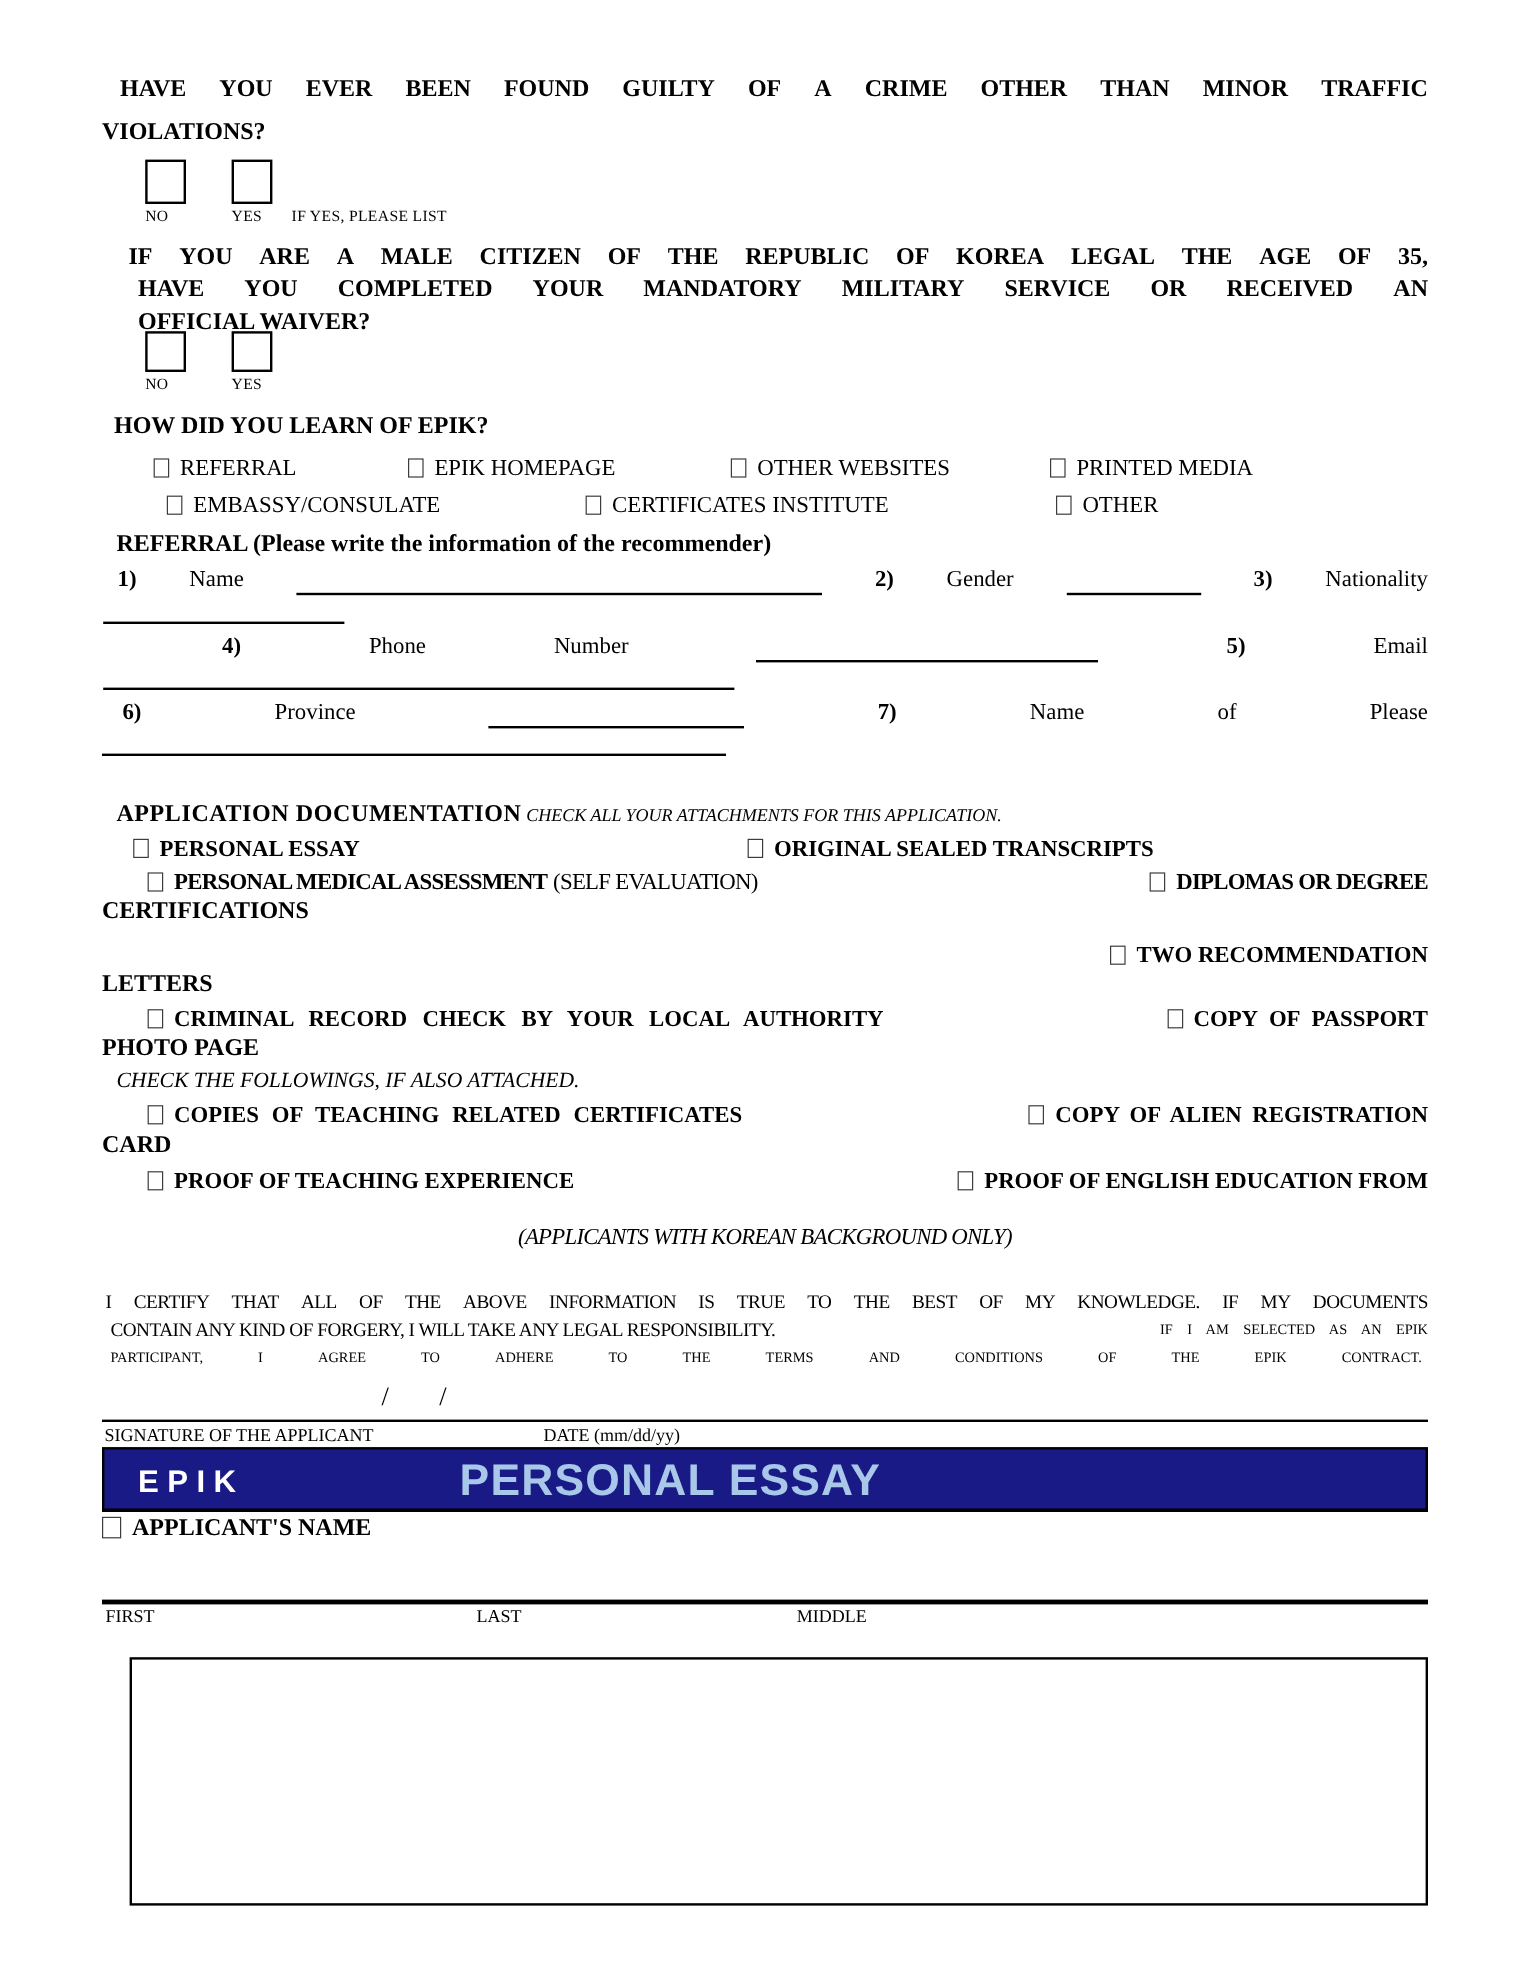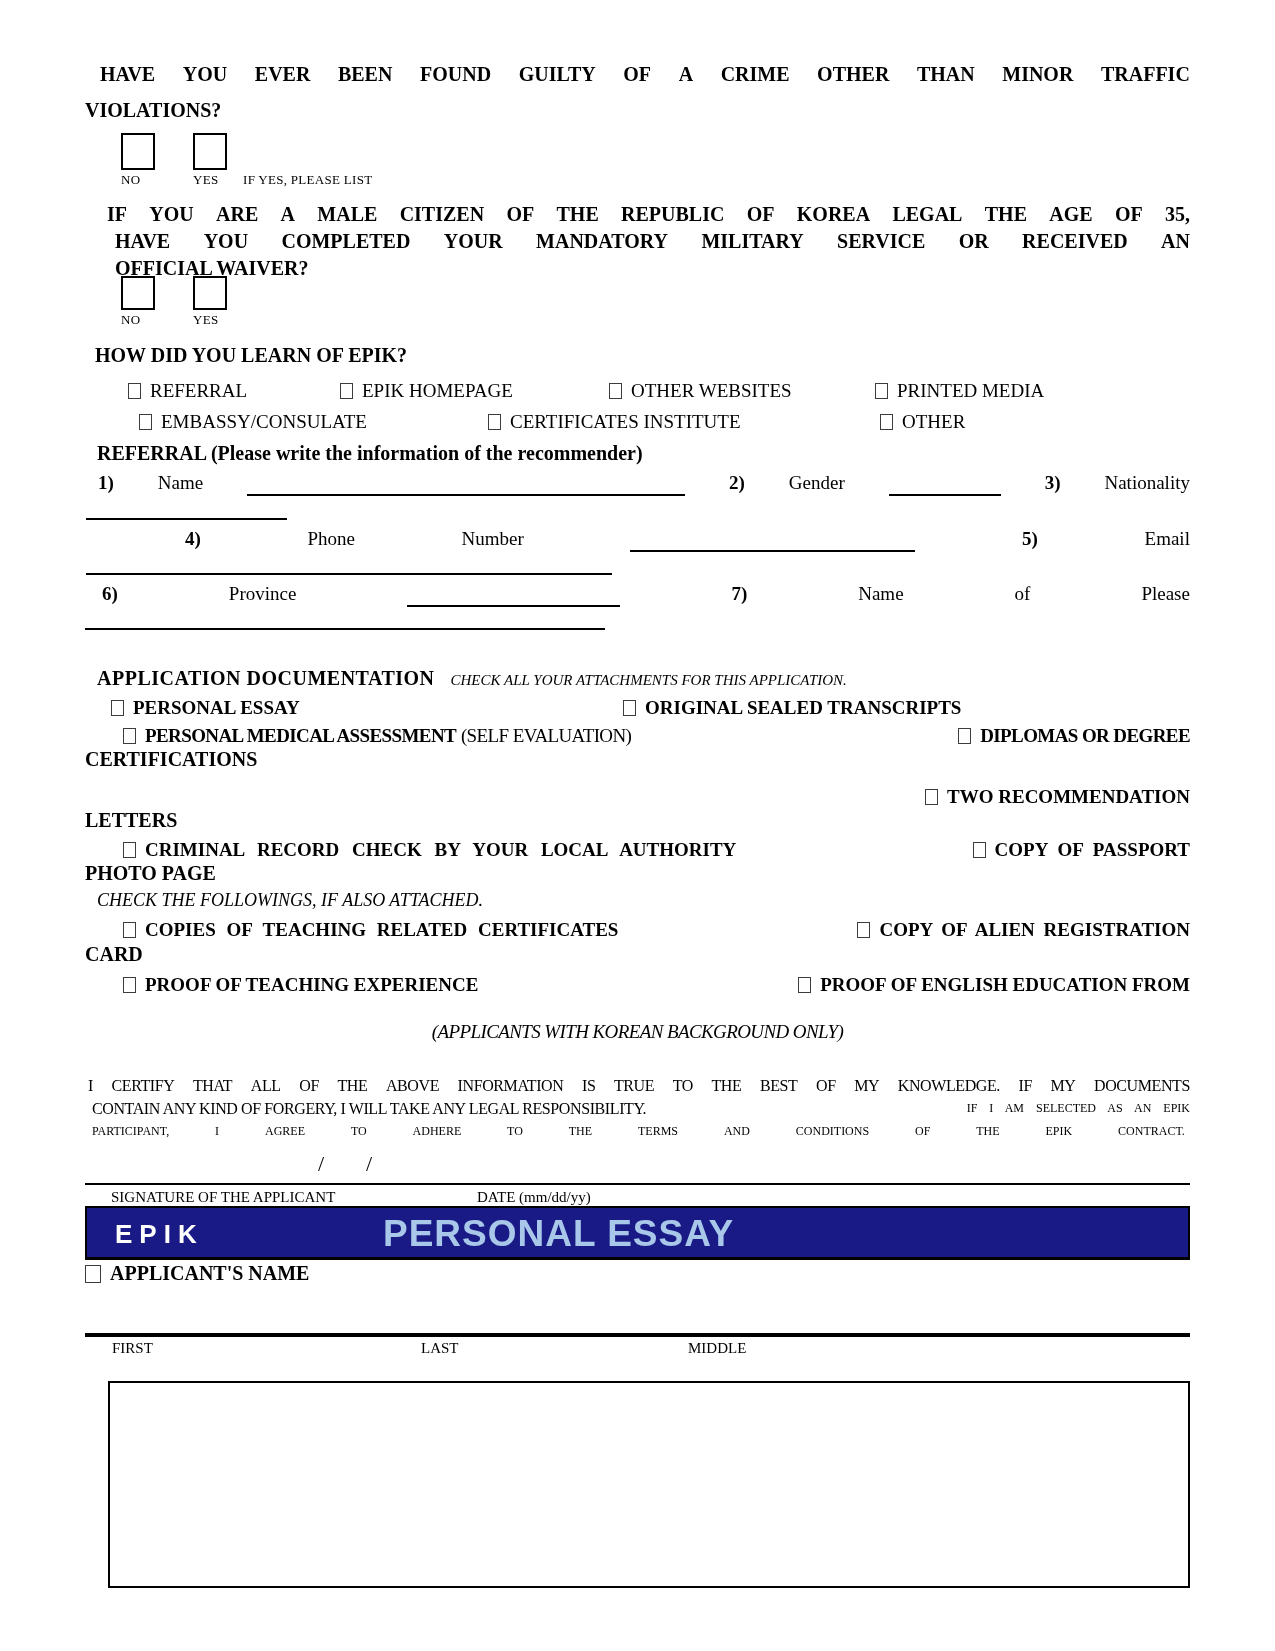--- a/index.html
+++ b/index.html
@@ -5,21 +5,21 @@
   html,body{margin:0;padding:0;background:#e8e8e8;}
   .page{
     position:relative;width:1275px;height:1651px;background:#ffffff;
     margin:0 auto;font-family:"Liberation Serif",serif;color:#000;overflow:hidden;
   }
   .row{position:absolute;left:85px;width:1105px;}
   .jflex{display:flex;justify-content:space-between;}
   .q-head{font-size:20px;font-weight:bold;line-height:24px;}
   .opt-label{font-size:19px;}
   .small-lbl{font-size:13px;letter-spacing:0.3px;}
-  .sig-lbl{font-size:15px;margin-left:24px;}
+  .sig-lbl{font-size:15px;}
   
   .bigbox{position:absolute;width:34px;height:37px;border:2px solid #000;background:#fff;box-sizing:border-box;}
   
   .cbx{display:inline-block;width:13px;height:16px;border:1.5px solid #3c3c3c;background:#fff;
        margin-right:9px;vertical-align:-2px;box-sizing:border-box;}
   
   .blank{display:inline-block;border-bottom:2px solid #000;height:20px;align-self:flex-end;}
   .ublank{position:absolute;border-bottom:2.5px solid #000;height:16px;}
   .ref-row{font-size:19px;line-height:26px;align-items:flex-end;}
   .ref-row .num{font-weight:bold;}
@@ -168,21 +168,21 @@
     <span class="blank" style="width:213px;"></span>
     <span class="num">7)</span>
     <span>Name</span>
     <span>of</span>
     <span>Please</span>
   </div>
   <div class="ublank" style="left:85px;top:612px;width:520px;"></div>
 
   <div class="row" style="top:666px;padding-left:12px;box-sizing:border-box;">
     <span class="q-head" style="letter-spacing:0.5px;">APPLICATION DOCUMENTATION</span>
-    <span class="ital" style="font-size:15px;margin-left:12px;">CHECK ALL YOUR ATTACHMENTS FOR THIS APPLICATION.</span>
+    <span class="ital" style="font-size:15px;">CHECK ALL YOUR ATTACHMENTS FOR THIS APPLICATION.</span>
   </div>
 
   <div class="doc-row" style="top:696px;">
     <span style="margin-left:26px;">
       <span class="cbx"></span><span>PERSONAL ESSAY</span>
     </span>
     <span class="doc-right" style="left:538px;">
       <span class="cbx"></span><span>ORIGINAL SEALED TRANSCRIPTS</span>
     </span>
   </div>

